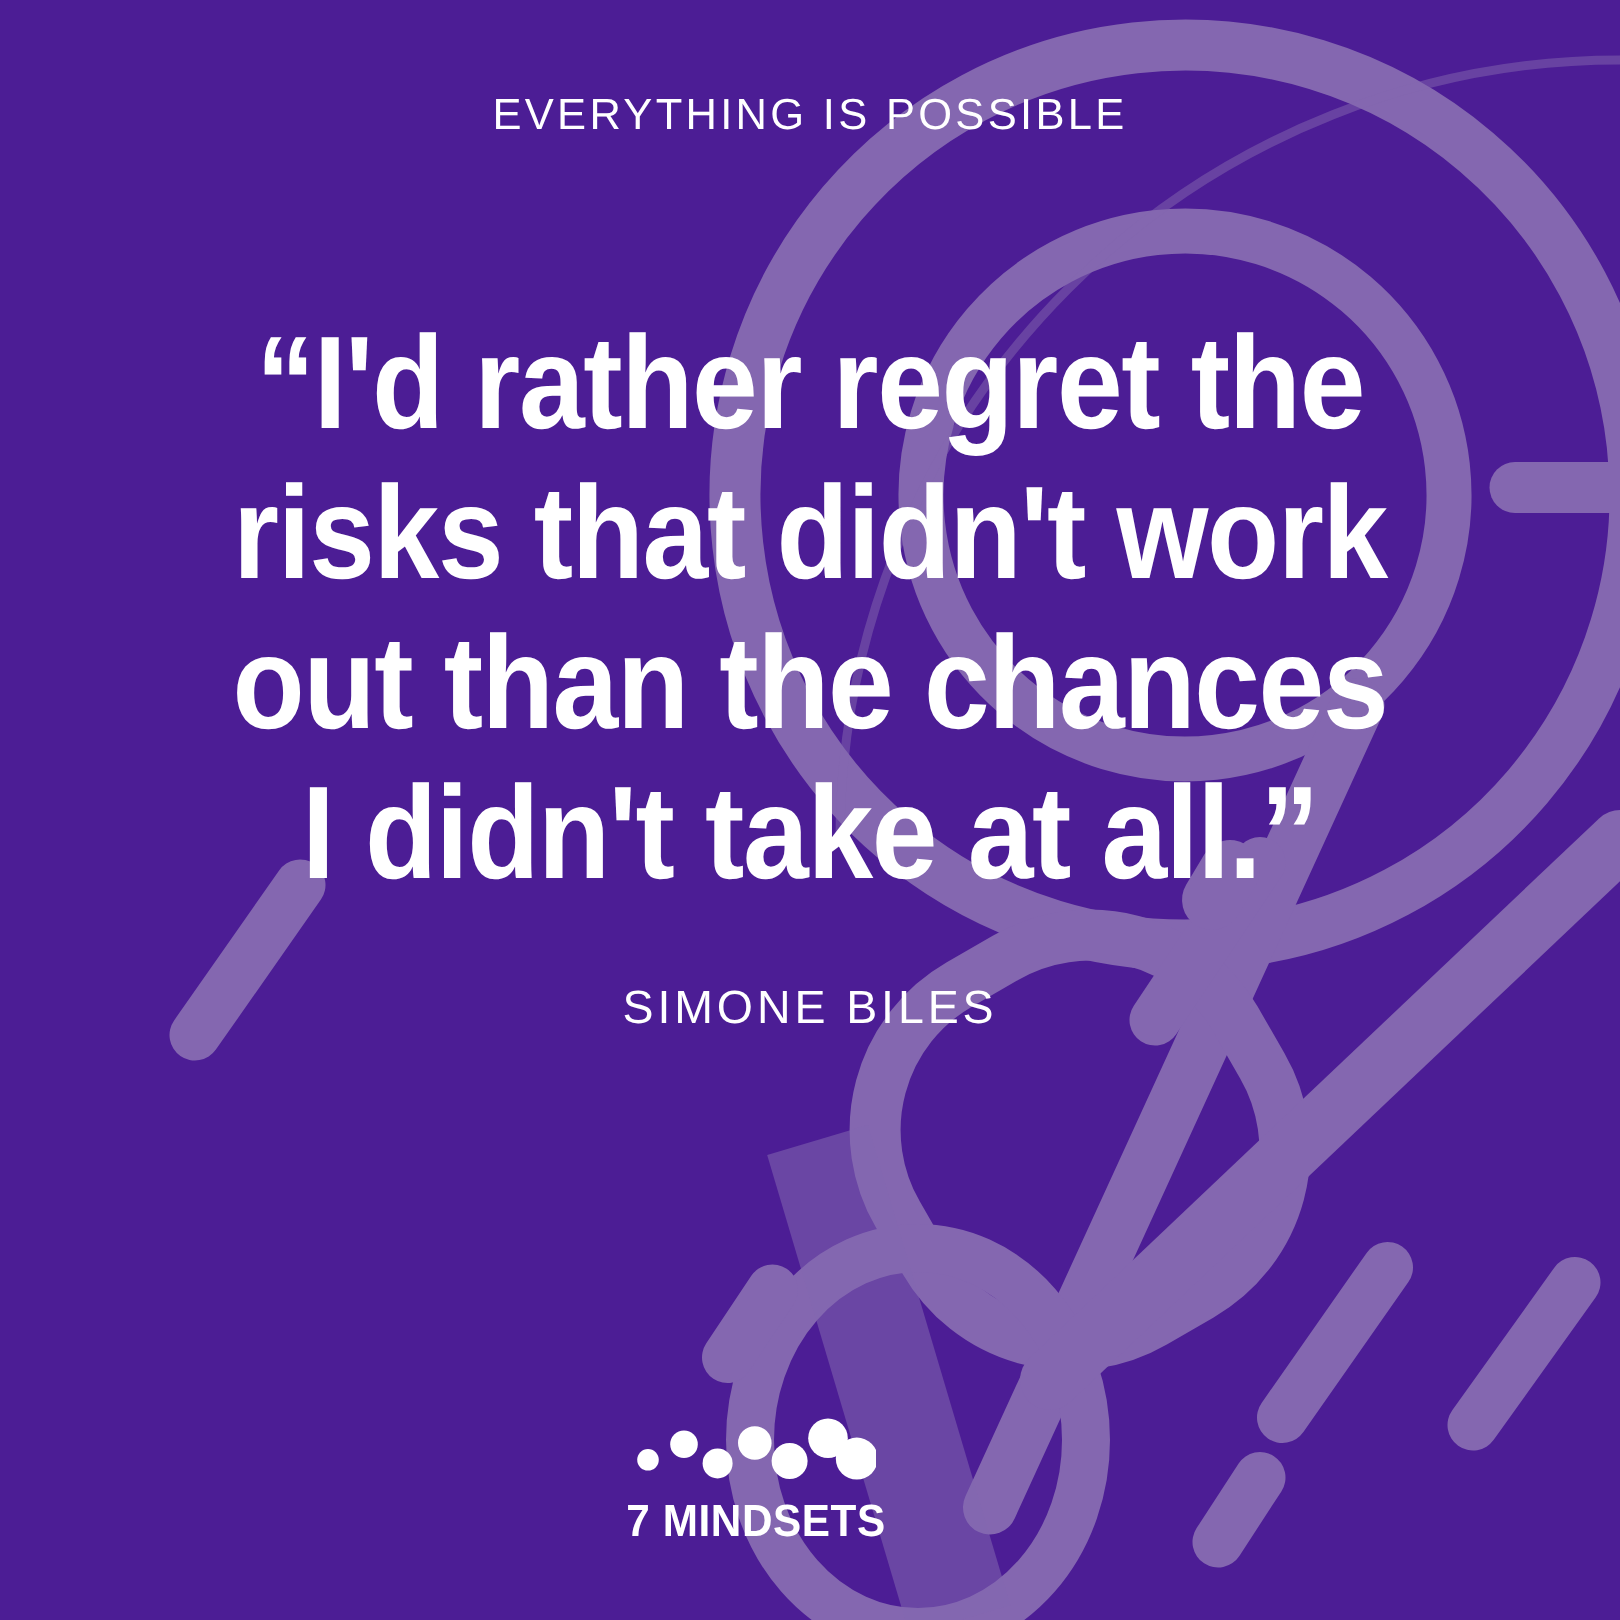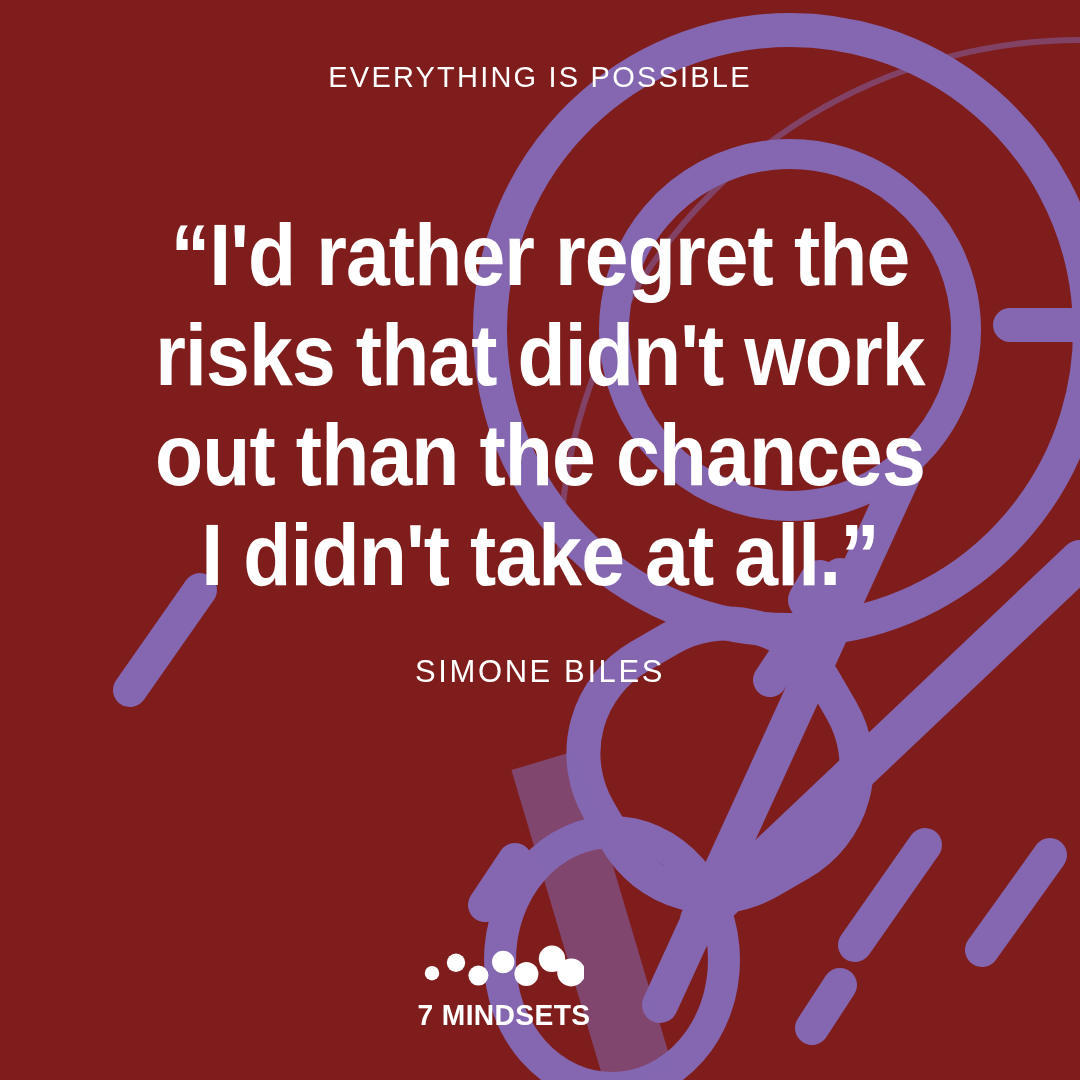--- a/index.html
+++ b/index.html
@@ -100,21 +100,21 @@
     font-weight: 700;
     letter-spacing: 0.4px;
     line-height: 32px;
     white-space: nowrap;
     transform: scaleX(0.94);
   }
 </style>
 </head>
 <body>
 
-<div id="canvas" style="background: #7f1d1d;">
+<div id="canvas" style="background: #4c1d95;">
 
   <svg id="watermark" viewBox="0 0 1080 1080" aria-hidden="true">
     <defs>
       <clipPath id="cardClip">
           <rect x="0" y="0" width="1080" height="1080"></rect>
         </clipPath>
     </defs>
     <g clip-path="url(#cardClip)" fill="none" stroke="#8467b0">
 
       <g transform="rotate(-28 790 330)">

